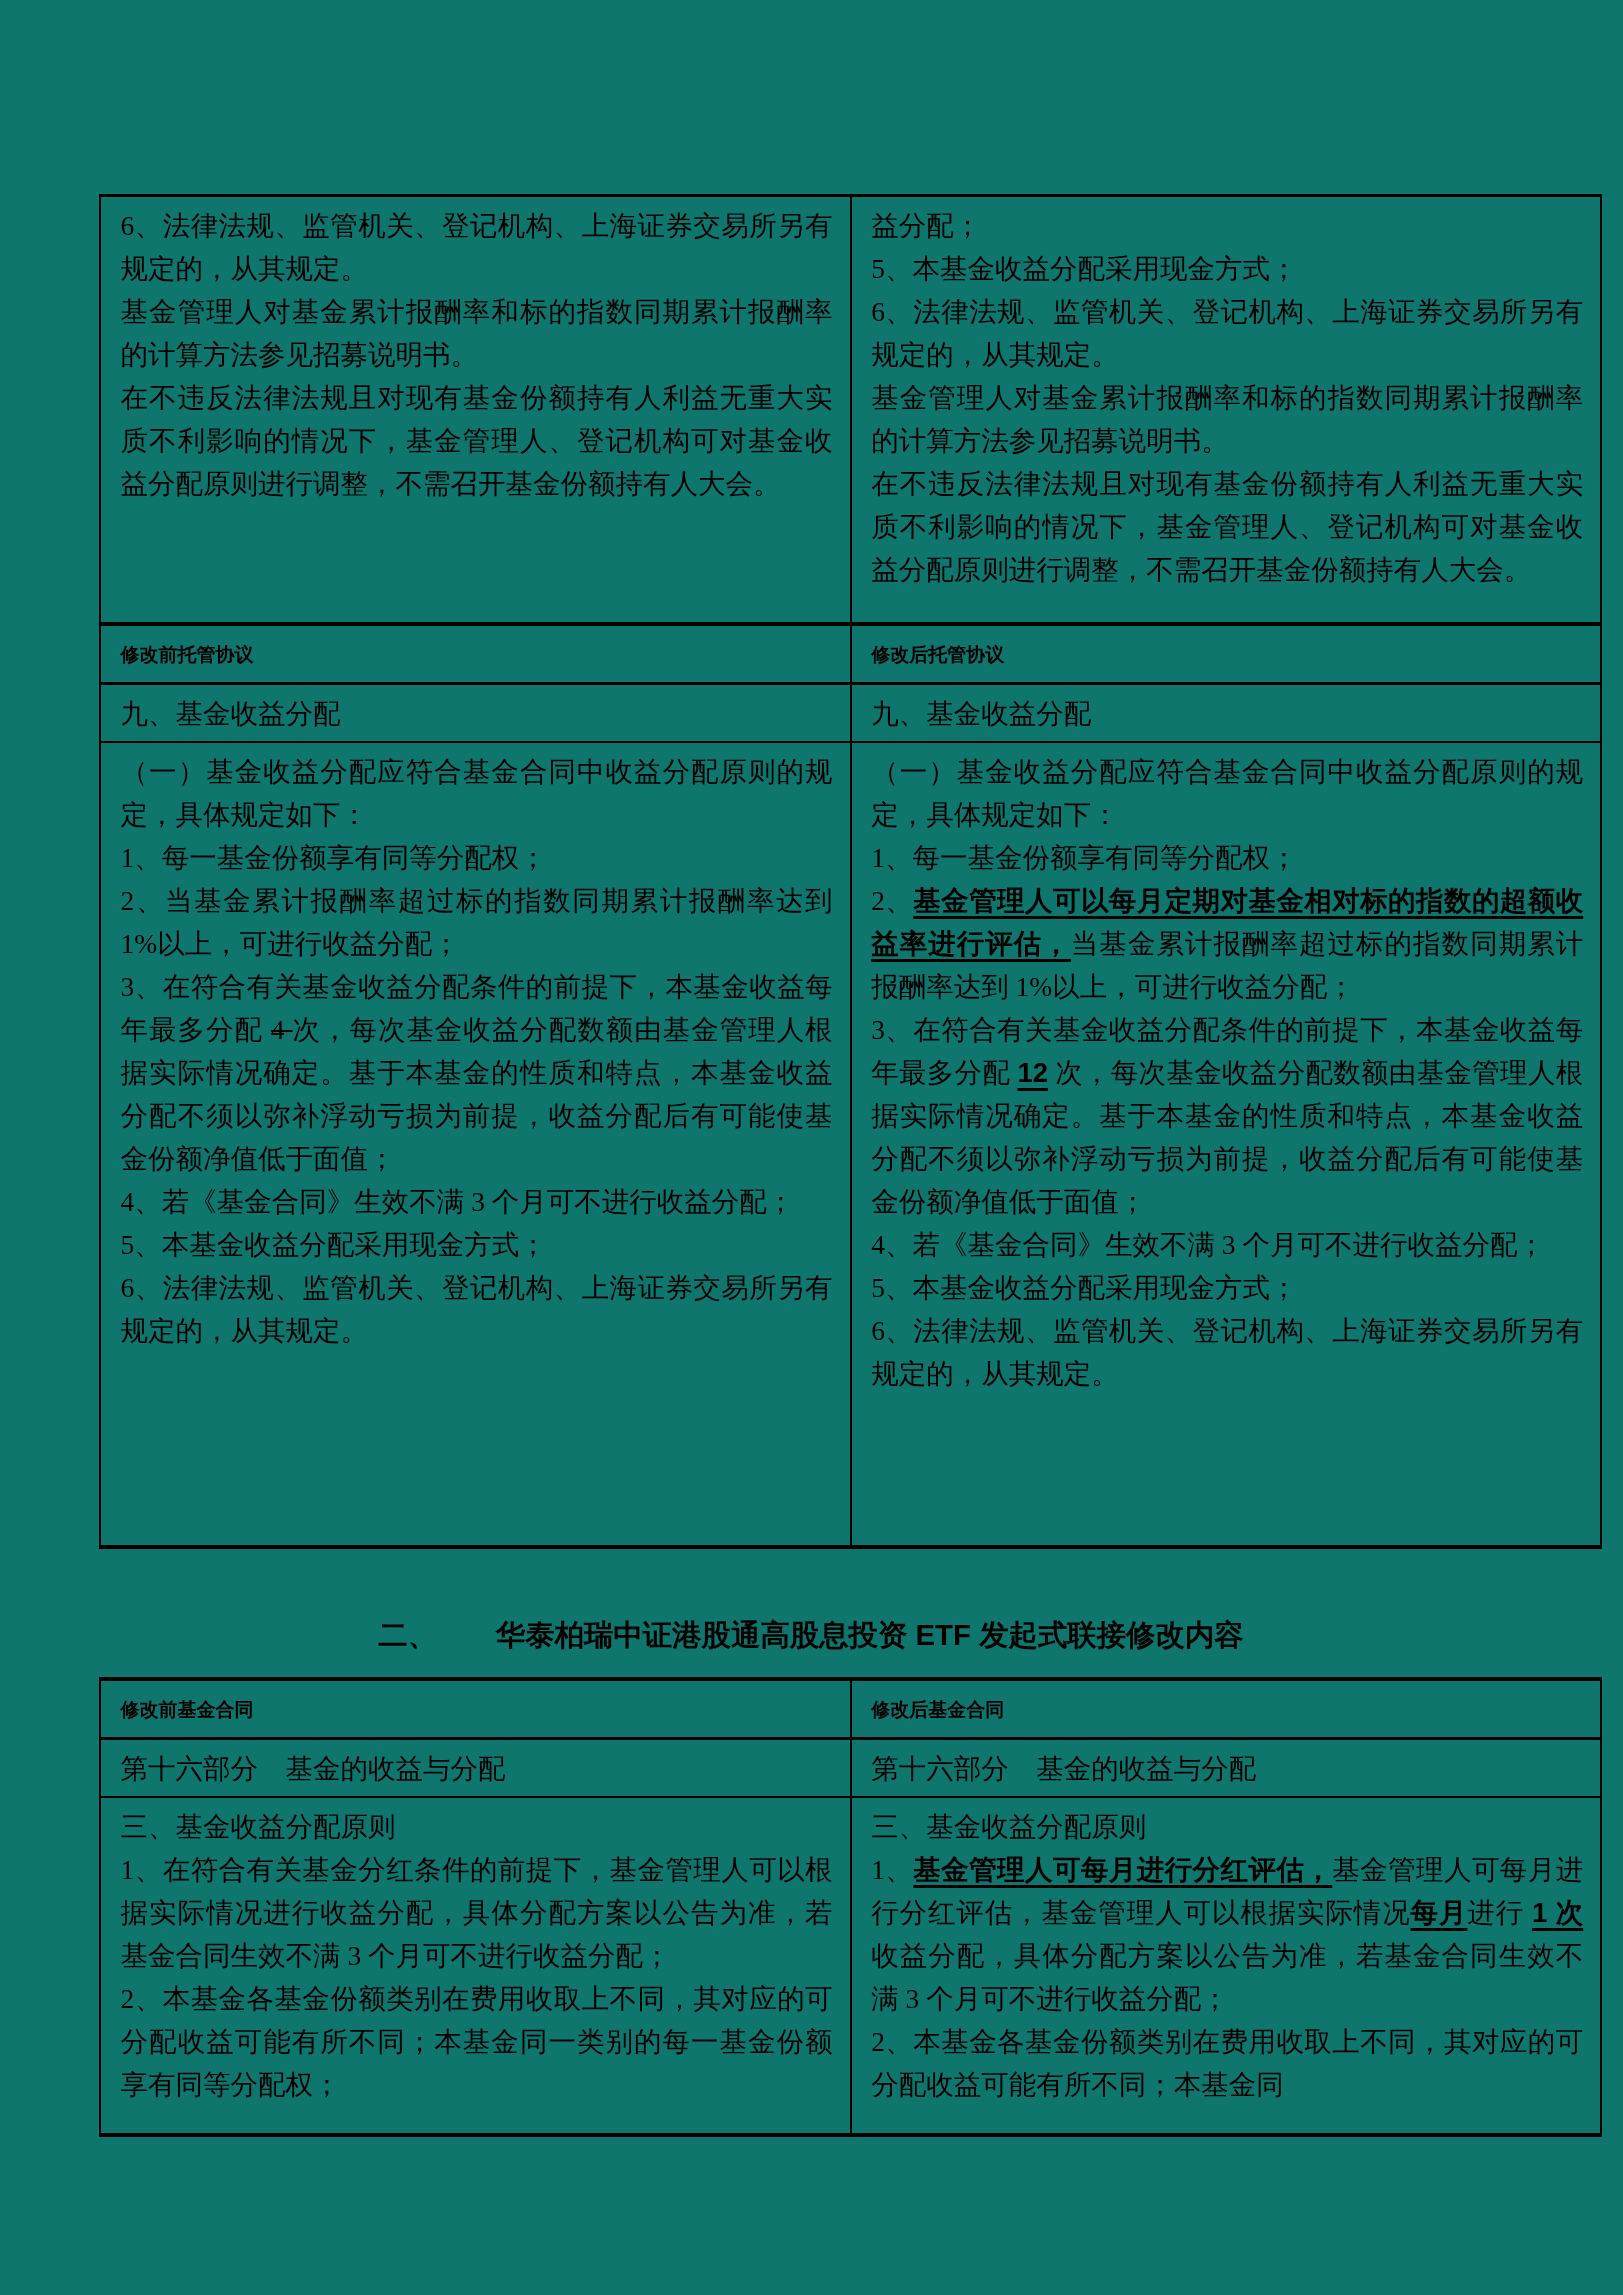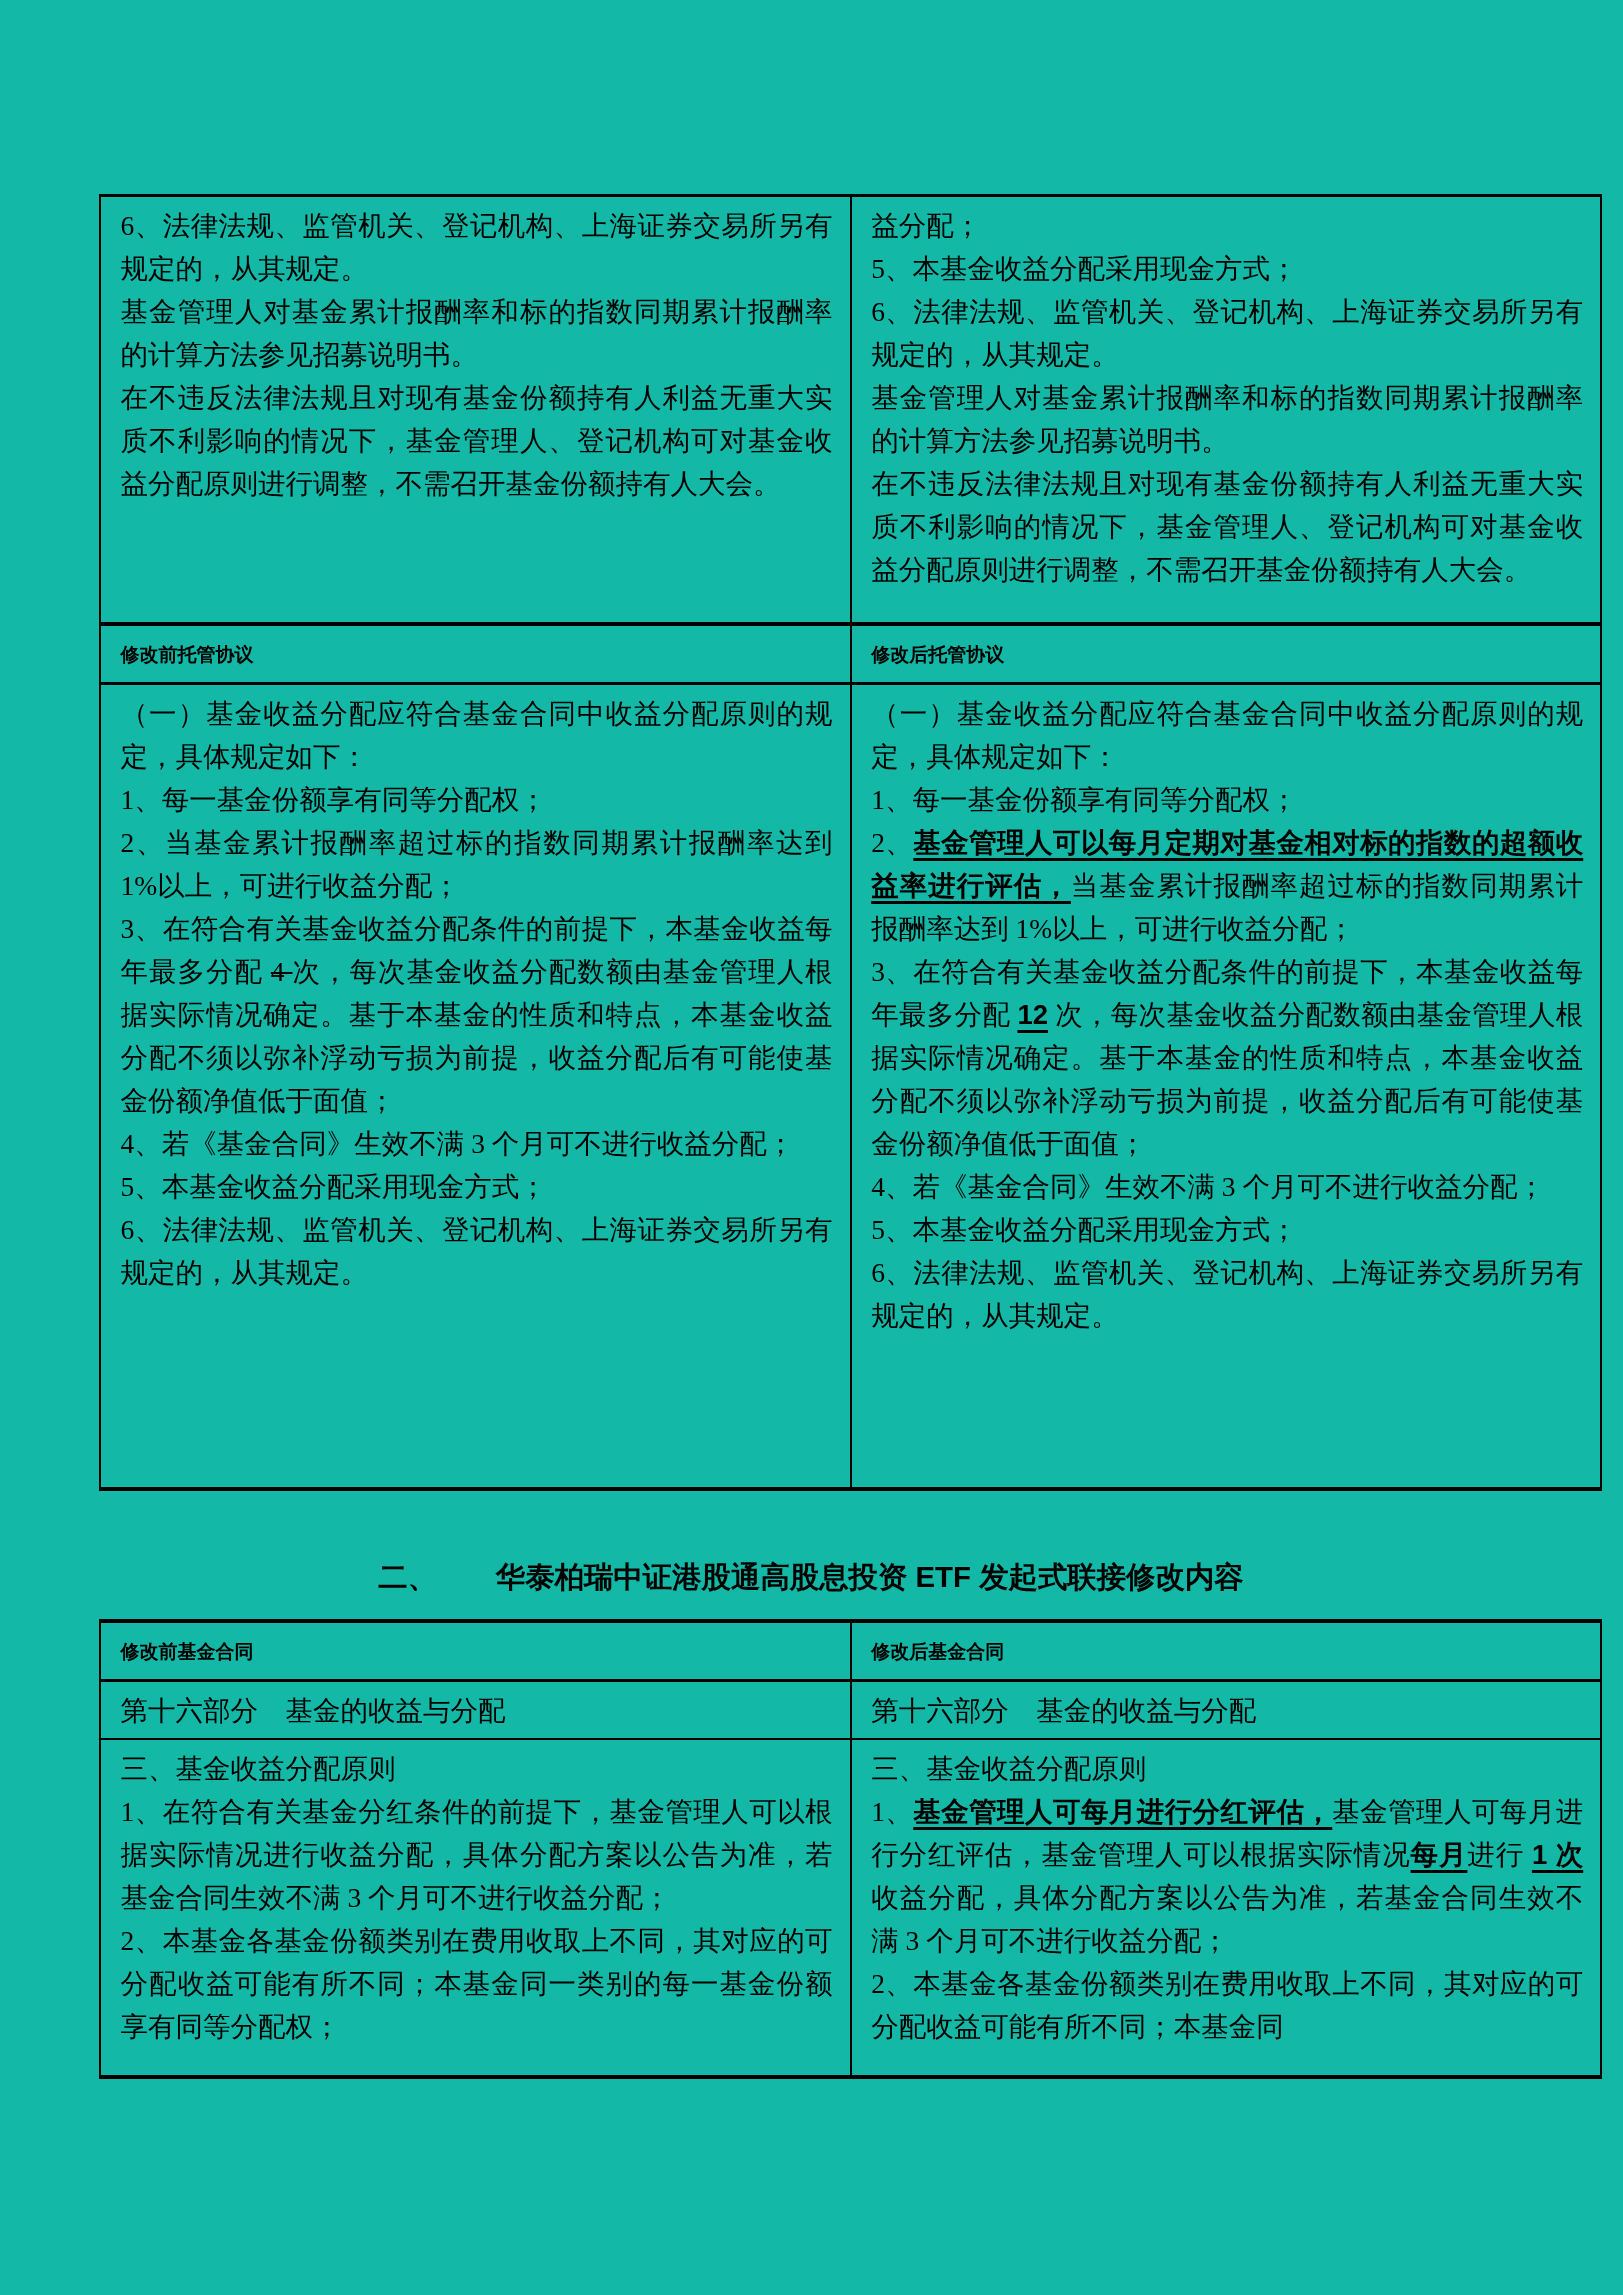--- a/index.html
+++ b/index.html
@@ -13,21 +13,21 @@
     position: relative;
     font-family: "Liberation Serif", "DejaVu Serif", serif;
     color: #000000;
     -webkit-font-smoothing: antialiased;
   }
   .page {
     position: absolute;
     top: 0; left: 0;
     width: 1623px;
     height: 2295px;
-    background: #14b8a6;
+    background: #0f766e;
     overflow: hidden;
   }
   table.cmp {
     border-collapse: collapse;
     table-layout: fixed;
     width: 1424px;
     margin-left: 99px;
   }
   table.cmp td {
     width: 712px;
@@ -97,20 +97,24 @@
             <div class="para"><span class="run-n">5、本基金收益分配采用现金方式；</span></div>
             <div class="para"><span class="run-n">6、法律法规、监管机关、登记机构、上海证券交易所另有规定的，从其规定。</span></div>
             <div class="para"><span class="run-n">基金管理人对基金累计报酬率和标的指数同期累计报酬率的计算方法参见招募说明书。</span></div>
             <div class="para"><span class="run-n">在不违反法律法规且对现有基金份额持有人利益无重大实质不利影响的情况下，基金管理人、登记机构可对基金收益分配原则进行调整，不需召开基金份额持有人大会。</span></div>
           </td>
     </tr>
     <tr class="row-table-header">
       <td>修改前托管协议</td>
       <td>修改后托管协议</td>
     </tr>
+    <tr class="row-section">
+      <td>九、基金收益分配</td>
+      <td>九、基金收益分配</td>
+    </tr>
     <tr class="row-body-1">
       <td>
             <div class="para"><span class="run-n">（一）基金收益分配应符合基金合同中收益分配原则的规定，具体规定如下：</span></div>
             <div class="para"><span class="run-n">1、每一基金份额享有同等分配权；</span></div>
             <div class="para"><span class="run-n">2、当基金累计报酬率超过标的指数同期累计报酬率达到 1%以上，可进行收益分配；</span></div>
             <div class="para"><span class="run-n">3、在符合有关基金收益分配条件的前提下，本基金收益每年最多分配 </span><span class="run-st">4 </span><span class="run-n">次，每次基金收益分配数额由基金管理人根据实际情况确定。基于本基金的性质和特点，本基金收益分配不须以弥补浮动亏损为前提，收益分配后有可能使基金份额净值低于面值；</span></div>
             <div class="para"><span class="run-n">4、若《基金合同》生效不满 3 个月可不进行收益分配；</span></div>
             <div class="para"><span class="run-n">5、本基金收益分配采用现金方式；</span></div>
             <div class="para"><span class="run-n">6、法律法规、监管机关、登记机构、上海证券交易所另有规定的，从其规定。</span></div>
           </td>

